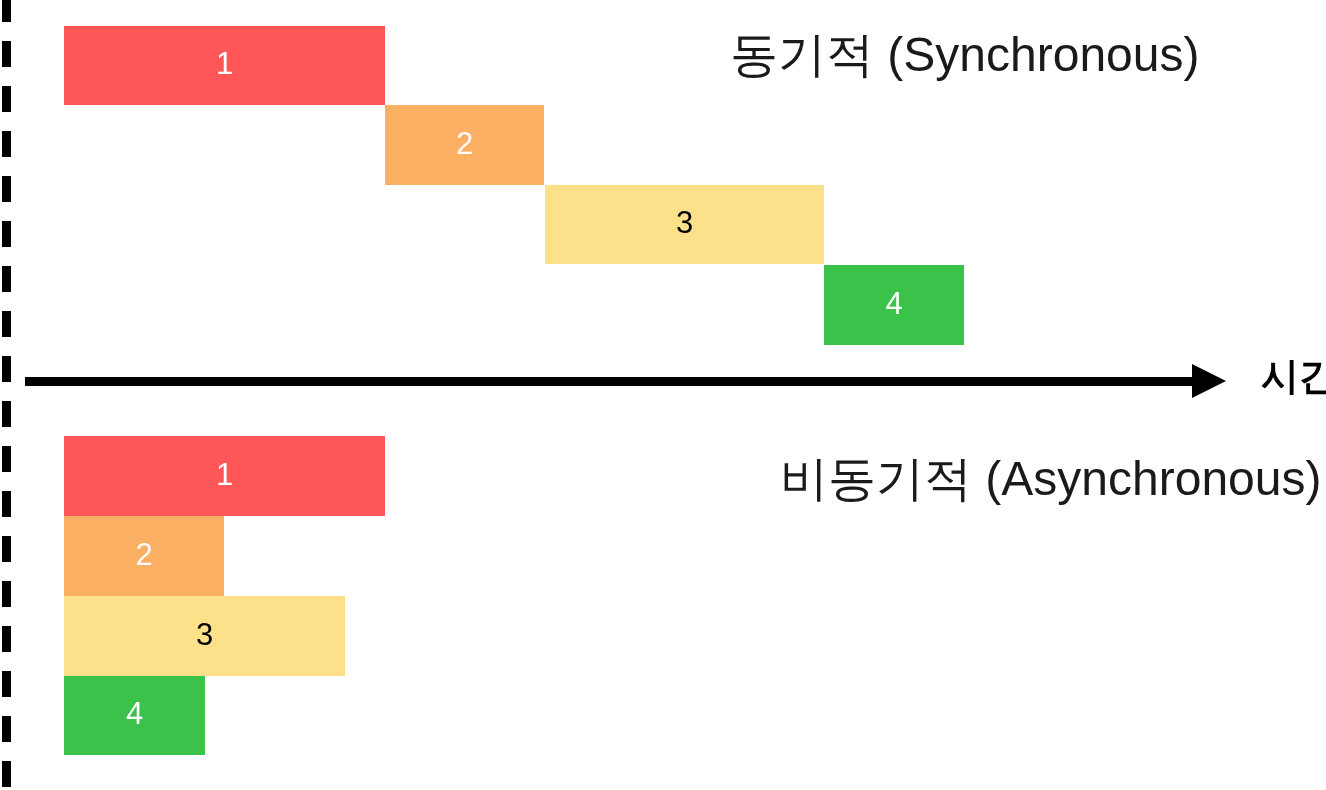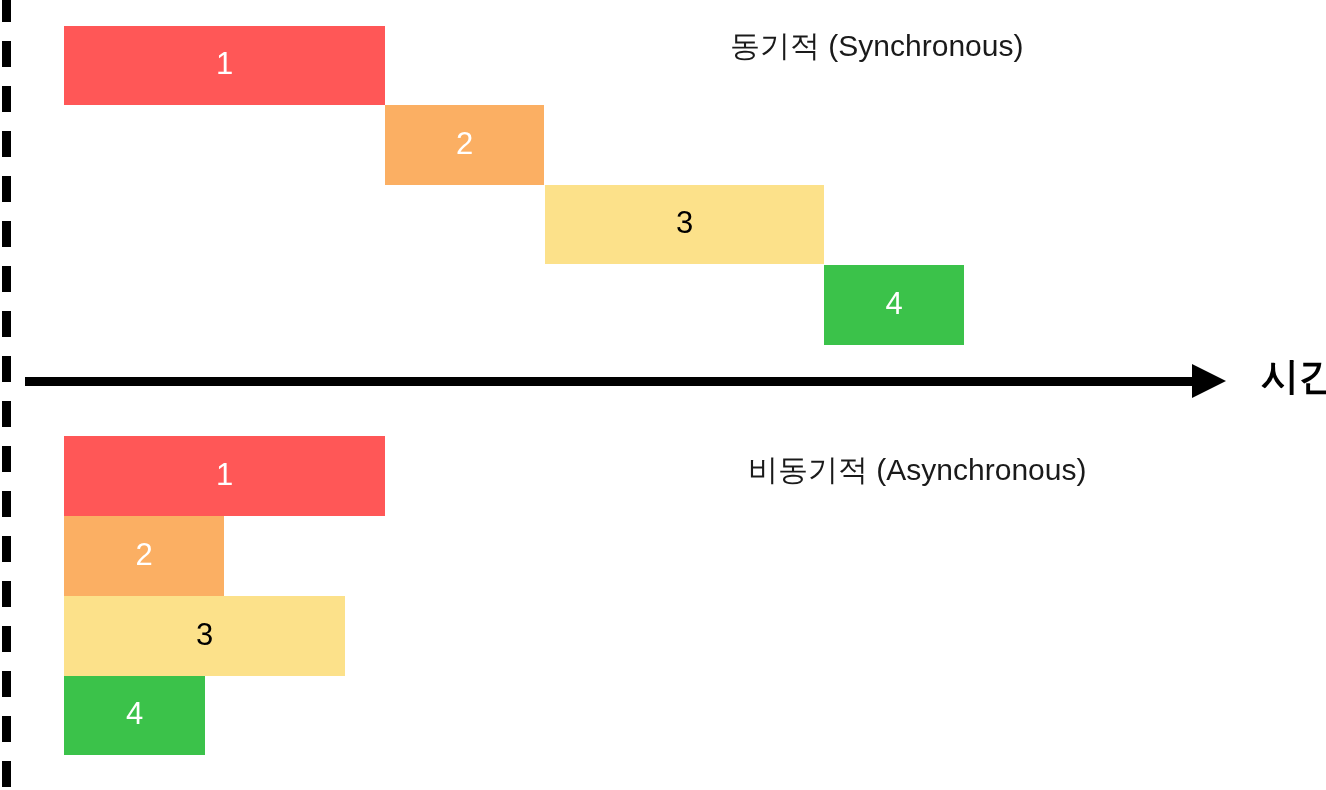--- a/index.html
+++ b/index.html
@@ -76,21 +76,21 @@
     font-weight: 700;
     color: #000000;
     white-space: nowrap;
     line-height: 1;
     margin-left: 32px;
   }
 
   
   .section-caption {
     position: absolute;
-    font-size: 30px;
+    font-size: 48px;
     font-weight: 400;
     color: #1a1a1a;
     white-space: nowrap;
     line-height: 1;
   }
 </style>
 </head>
 <body>
 
 <div id="canvas" style="width: 1326px; height: 790px; background: rgb(255, 255, 255);">
@@ -115,21 +115,21 @@
       </div>
   </div>
 
   <div id="axis-group">
     <div id="axis-line" style="left: 25px; width: 1167px; top: 376.5px; height: 9px; background: rgb(0, 0, 0);"></div>
     <div id="axis-head" style="left: 1192px; top: 364px; border-left-color: rgb(0, 0, 0);"></div>
     <div id="axis-label" style="left: 1229px; top: 357px; color: rgb(0, 0, 0);">시간</div>
   </div>
 
   <div id="section-asynchronous">
-    <div class="section-caption" style="left: 748px; top: 455px;">비동기적 (Asynchronous)</div>
+    <div class="section-caption" style="left: 780px; top: 455px;">비동기적 (Asynchronous)</div>
     <div class="bars-group">
         <div class="bar" style="left: 64px; top: 436px; width: 321px; height: 80px; background: rgb(255, 87, 87);">
           <span class="bar-label label-light" style="color: rgb(255, 255, 255);">1</span>
         </div>
         <div class="bar" style="left: 64px; top: 516px; width: 160px; height: 80px; background: rgb(251, 175, 99);">
           <span class="bar-label label-light" style="color: rgb(255, 255, 255);">2</span>
         </div>
         <div class="bar" style="left: 64px; top: 596px; width: 281px; height: 80px; background: rgb(252, 225, 138);">
           <span class="bar-label label-dark" style="color: rgb(0, 0, 0);">3</span>
         </div>

